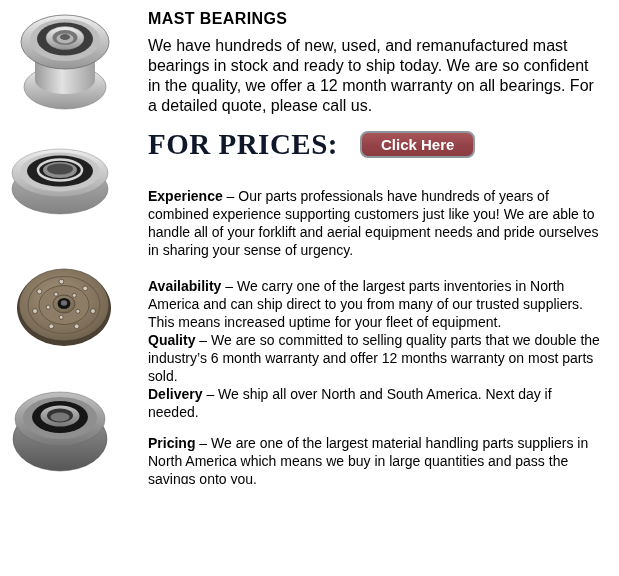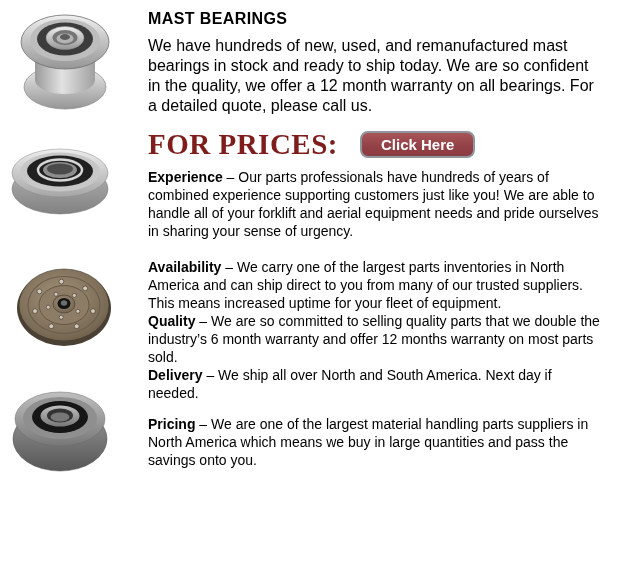--- a/index.html
+++ b/index.html
@@ -14,30 +14,30 @@
   .photo2{left:8px;top:143px;width:104px;height:75px;}
   .photo3{left:14px;top:265px;width:101px;height:83px;}
   .photo4{left:11px;top:386px;width:102px;height:87px;}
   
   .content{position:absolute;left:148px;top:8px;width:455px;}
   .title{font-size:16px;line-height:21px;font-weight:bold;margin:0;letter-spacing:.4px;}
   .intro{font-size:16px;line-height:20px;margin:7px 0 0 0;}
   .prices-row{margin-top:13px;height:30px;display:flex;align-items:center;gap:22px;}
   .prices-label{
     font-family:"Liberation Serif",serif;font-weight:bold;font-size:29px;line-height:30px;
-    color:#7f1d1d;letter-spacing:.5px;text-align:center;
+    color:#0f172a;letter-spacing:.5px;text-align:center;
   }
   .click-btn{
     min-width:98px;height:27px;padding:0 19px;cursor:pointer;
     background:linear-gradient(#a85559,#934247 55%,#8b3c41);
     color:#ffffff;font-family:"Liberation Sans",sans-serif;font-weight:bold;font-size:15px;
     border:2px solid #8e969e;border-radius:8px;
   }
   .section{font-size:14px;line-height:18px;margin:0;}
-  .sec-experience{margin-top:9px;}
+  .sec-experience{margin-top:28px;}
   .sec-availability{margin-top:18px;}
   .sec-quality{}
   .sec-delivery{}
   .sec-pricing{margin-top:13px;}
   .section b{font-weight:bold;}
   
   .banner{
     position:absolute;left:13px;top:522px;width:555px;height:31px;
     background:linear-gradient(#f0603a,#e63c1a 55%,#de3312);
     border-radius:4px;box-shadow:3px 4px 5px rgba(70,70,70,.55);

